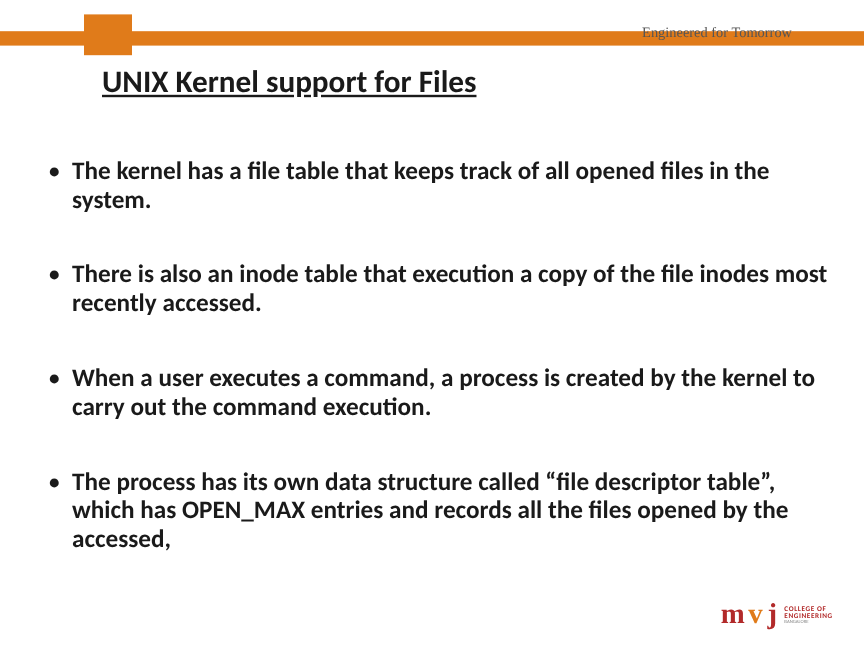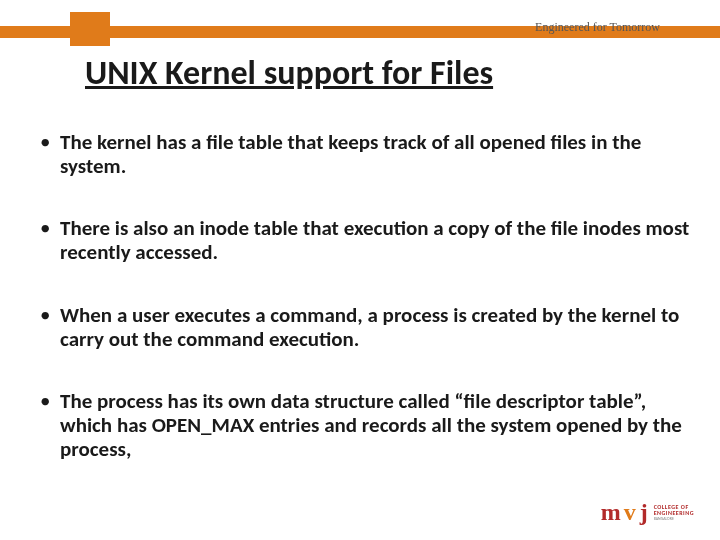--- a/index.html
+++ b/index.html
@@ -33,21 +33,21 @@
     right: 60px;
     font-size: 12px;
     color: #555;
     font-family: "Times New Roman", serif;
     margin-top: 12px;
   }
   .title {
     position: absolute;
     top: 52px;
     left: 85px;
-    font-size: 34px;
+    font-size: 26px;
     font-weight: 700;
     color: #1a1a1a;
     text-decoration: underline;
     letter-spacing: 0px;
   }
   .content {
     position: absolute;
     top: 130px;
     left: 36px;
     right: 30px;
@@ -129,21 +129,21 @@
   <div class="bullet">
     <div class="dot">•</div>
     <div class="text">There is also an inode table that execution a copy of the file inodes most recently accessed.</div>
   </div>
   <div class="bullet">
     <div class="dot">•</div>
     <div class="text">When a user executes a command, a process is created by the kernel to carry out the command execution.</div>
   </div>
   <div class="bullet">
     <div class="dot">•</div>
-    <div class="text">The process has its own data structure called “file descriptor table”, which has OPEN_MAX entries and records  all the system opened by the process,</div>
+    <div class="text">The process has its own data structure called “file descriptor table”, which has OPEN_MAX entries and records  all the files opened by the accessed,</div>
   </div>
 </div>
 
 <div class="logo">
   <span class="logo-m">m</span>
     <span class="logo-v">v</span>
     <span class="logo-j">j</span>
   <div class="logo-text">
     <span>COLLEGE OF</span>
     <span>ENGINEERING</span>

